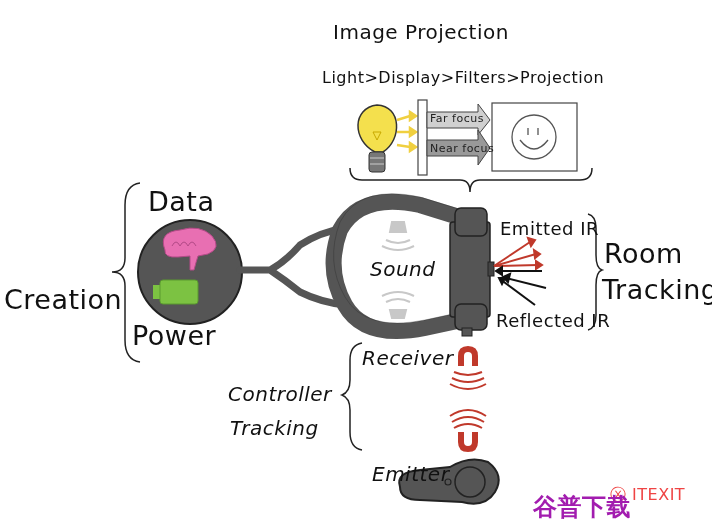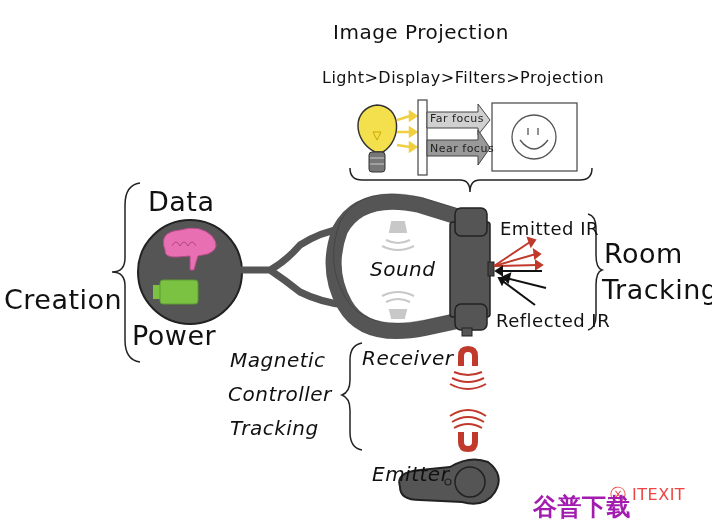--- a/index.html
+++ b/index.html
@@ -137,21 +137,20 @@
   <div class="lbl big" style="left:132px;top:322px;">Power</div>
   <div class="lbl big" style="left:4px;top:270px;margin-top:16px;">Creation</div>
 
   <div class="lbl mid" style="left:370px;top:259px;">Sound</div>
 
   <div class="lbl small" style="left:500px;top:220px;">Emitted IR</div>
   <div class="lbl small" style="left:496px;top:312px;">Reflected IR</div>
   <div class="lbl big" style="left:604px;top:240px;">Room</div>
   <div class="lbl big" style="left:602px;top:276px;">Tracking</div>
 
-  <div class="lbl mid" style="left:230px;top:350px;">Magnetic</div>
   <div class="lbl mid" style="left:228px;top:384px;">Controller</div>
   <div class="lbl mid" style="left:230px;top:418px;">Tracking</div>
   <div class="lbl mid" style="left:362px;top:348px;">Receiver</div>
   <div class="lbl mid" style="left:372px;top:425px;margin-top:39px;">Emitter</div>
 
   <div class="lbl wm2">ⓧ ITEXIT</div>
   <div class="lbl wm">谷普下载</div>
 </div>
 
 </body></html>

